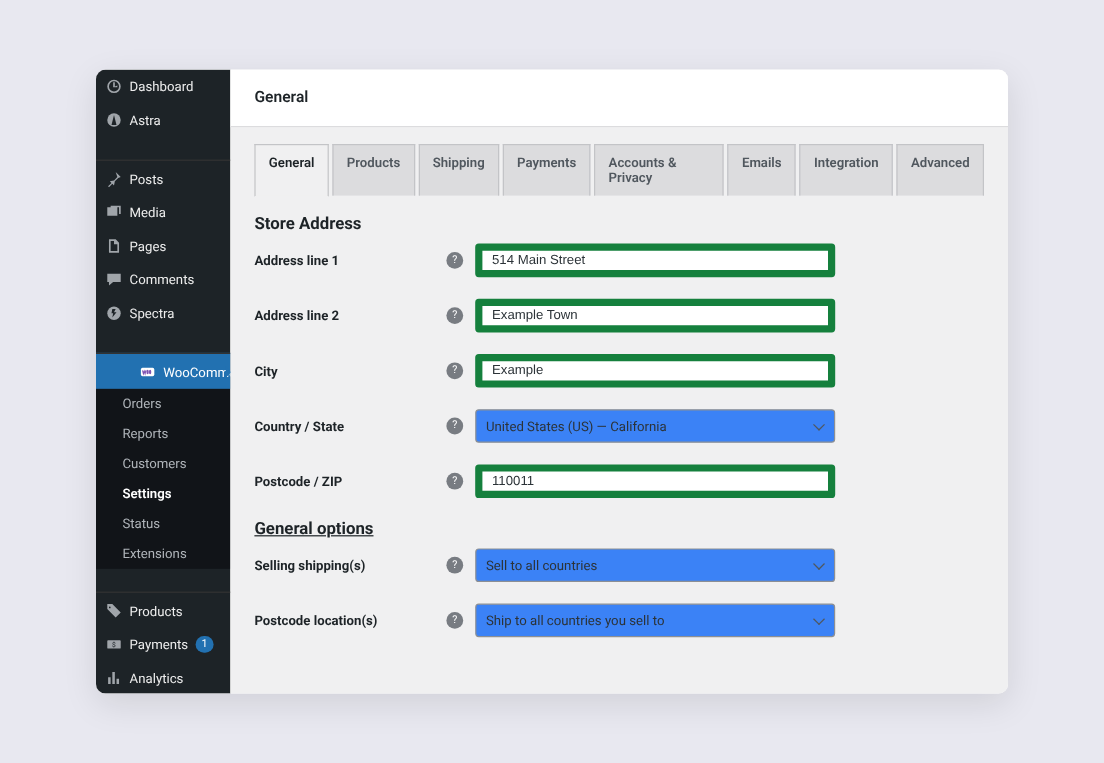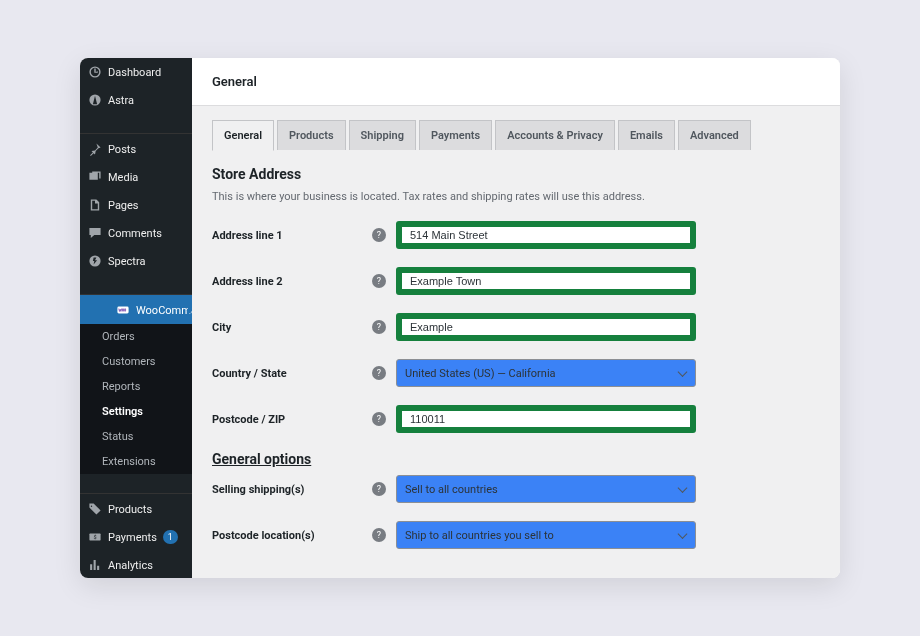--- a/index.html
+++ b/index.html
@@ -105,24 +105,24 @@
             <path d="M4 8l1 4 1-3 1 3 1-4m2 0c1 0 1 4 0 4s-1-4 0-4m3 0c1 0 1 4 0 4s-1-4 0-4" stroke="#7f54b3" stroke-width="1.3" fill="none"></path>
           </svg>
         </span>
       <span>WooCommerce</span>
     </div>
     <div class="submenu">
       <div class="subitem">
           <span>Orders</span>
         </div>
       <div class="subitem">
+          <span>Reports</span>
+        </div>
+      <div class="subitem">
           <span>Customers</span>
-        </div>
-      <div class="subitem">
-          <span>Reports</span>
         </div>
       <div class="subitem bold">
           <span>Settings</span>
         </div>
       <div class="subitem">
           <span>Status</span>
         </div>
       <div class="subitem">
           <span>Extensions</span>
         </div>
@@ -169,25 +169,25 @@
       <h1>General</h1>
     </div>
     <div class="content">
       <div class="tabs">
         <div class="tab active">General</div>
         <div class="tab">Products</div>
         <div class="tab">Shipping</div>
         <div class="tab">Payments</div>
         <div class="tab">Accounts &amp; Privacy</div>
         <div class="tab">Emails</div>
+        <div class="tab">Integration</div>
         <div class="tab">Advanced</div>
       </div>
 
       <h2>Store Address</h2>
-      <p class="desc">This is where your business is located. Tax rates and shipping rates will use this address.</p>
 
       <div class="form-row">
         <div class="form-label">Address line 1</div>
         <div class="help">?</div>
         <input class="input" value="514 Main Street" style="">
       </div>
       <div class="form-row">
         <div class="form-label">Address line 2</div>
         <div class="help">?</div>
         <input class="input" value="Example Town" style="">

